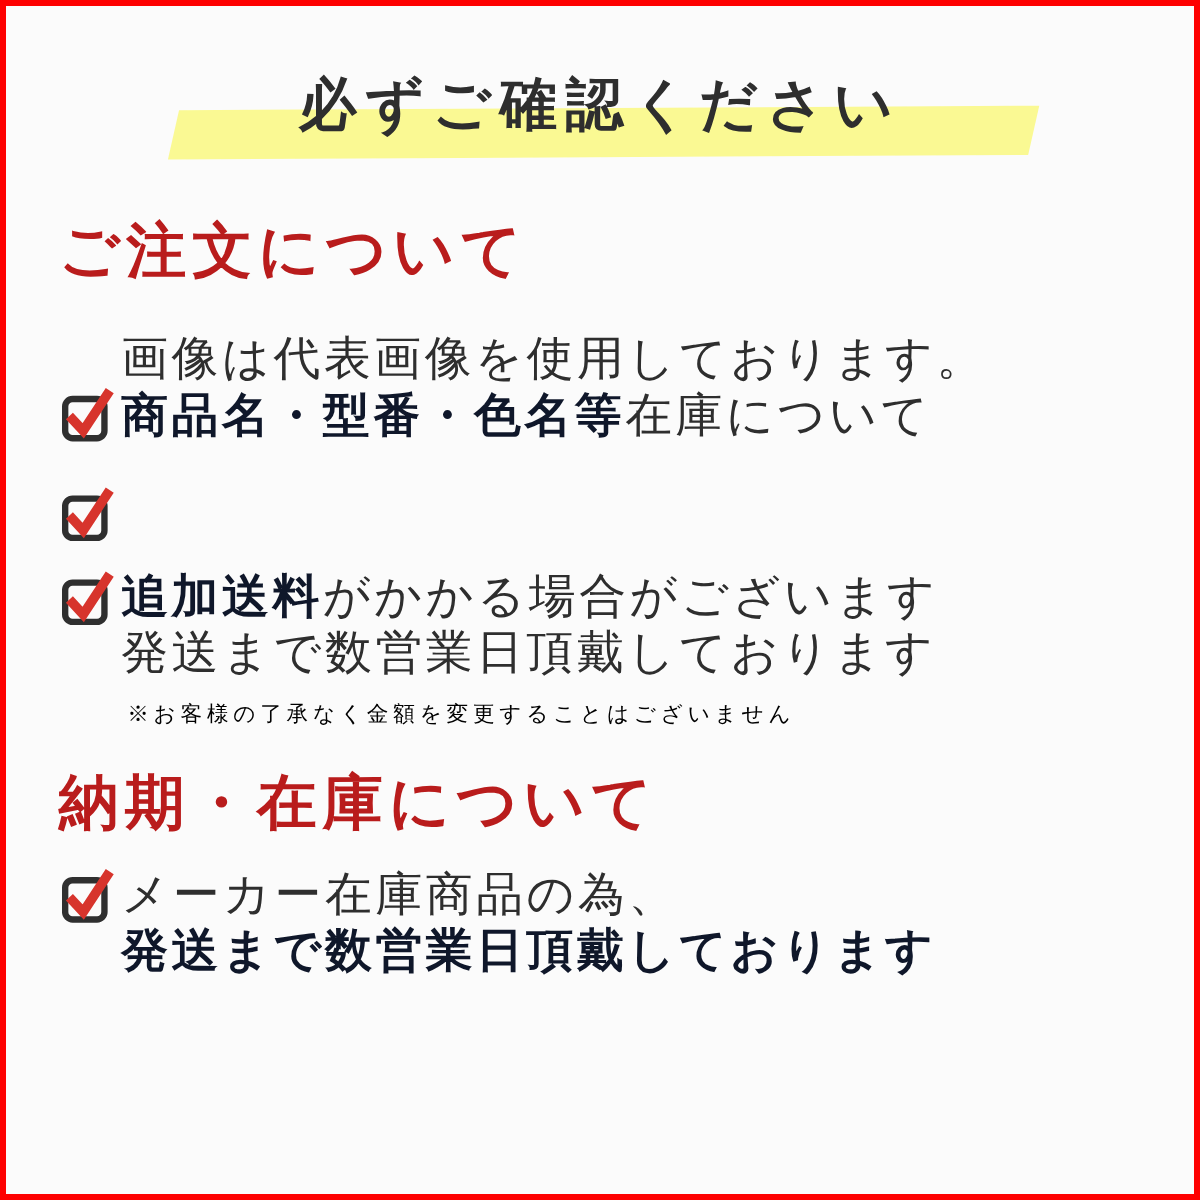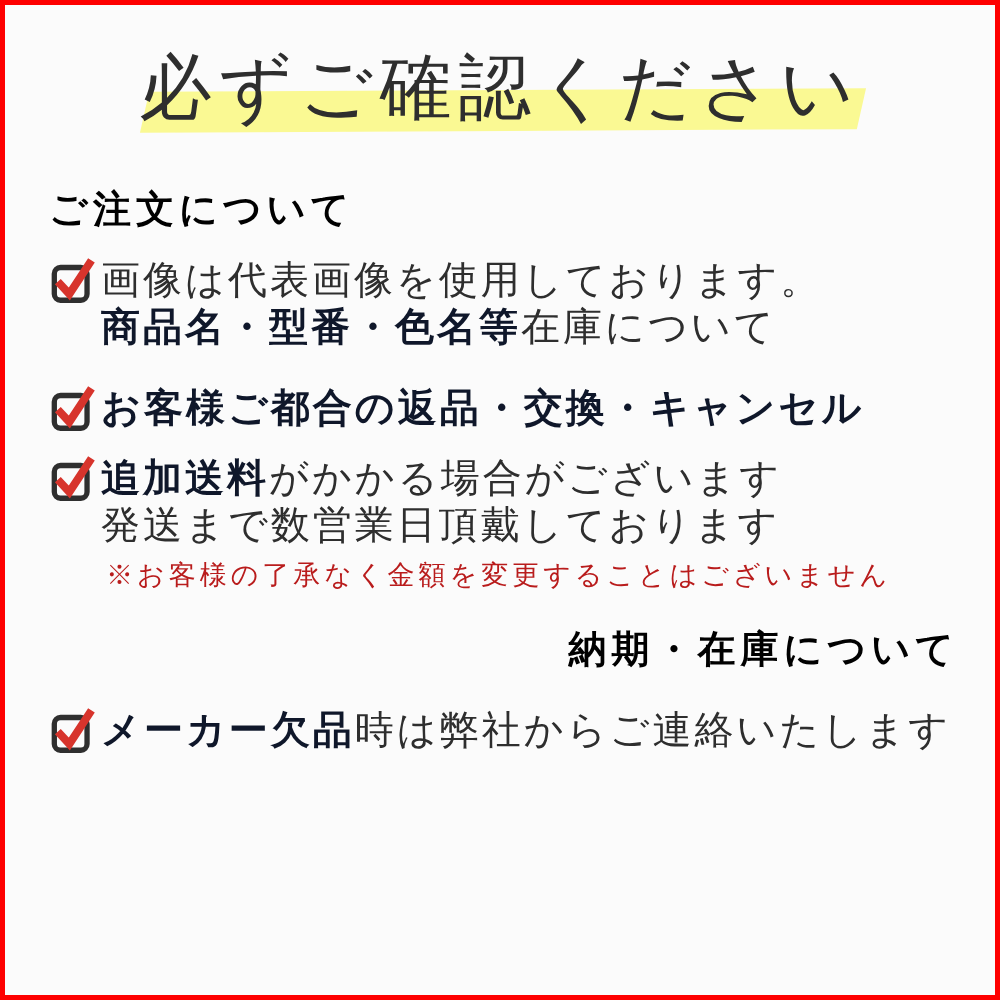--- a/index.html
+++ b/index.html
@@ -21,66 +21,66 @@
   .hl{
     position:absolute;
     left:140px;top:52px;
     width:716px;height:41px;
     background:#faf993;
     transform:skewX(-13deg) rotate(-0.3deg);
   }
   .title{
     position:relative;
     margin:0;
-    font-size:72px;
-    font-weight:normal;
+    font-size:48px;
+    font-weight:bold;
     letter-spacing:7px;
     line-height:100px;
     white-space:nowrap;
   }
   .content{padding:0 36px 0 44px;}
   .heading{
     margin:0;
-    font-size:38px;
+    font-size:50px;
     font-weight:bold;
     letter-spacing:5px;
     line-height:62px;
-    color:#000000;
+    color:#b91c1c;
     white-space:nowrap;
   }
   .heading.h-orders{margin-top:40px;}
-  .heading.h-stock{margin-top:26px;text-align:right;}
+  .heading.h-stock{margin-top:26px;}
   .item{
     display:flex;
     align-items:flex-start;
   }
-  .item.i1{margin-top:16px;}
+  .item.i1{margin-top:36px;align-items:flex-end;}
   .item.i2{margin-top:34px;}
   .item.i3{margin-top:21px;}
   .item.i4{margin-top:22px;}
   .item.i5{margin-top:26px;}
   .check{
     width:46px;height:52px;
     flex:0 0 auto;
     margin:-3px 6px 0 0;
   }
   .txt{
     font-size:39px;
     line-height:47px;
     letter-spacing:3px;
   }
   .line{white-space:nowrap;}
   .b{color:#2e2e2e;}
   .r{color:#0f172a;font-weight:bold;}
   .note{
     margin:10px 0 0 5px;
-    font-size:27px;
+    font-size:18px;
     line-height:34px;
     letter-spacing:4px;
-    color:#b91c1c;
+    color:#000000;
     white-space:nowrap;
   }
 </style>
 </head>
 <body>
 
 <div class="page">
 
   <div class="title-wrap">
     <span class="hl"></span>
@@ -101,43 +101,43 @@
         <div class="line"><span class="r">商品名・型番・色名等</span><span class="b">在庫について</span></div>
       </div>
     </div>
 
     <div class="item i2">
       <svg class="check" viewBox="0 0 52 56">
         <rect x="6" y="15" width="37" height="37" rx="7" fill="none" stroke="#2f2f2f" stroke-width="6"></rect>
         <path d="M10 31 L23 45 L48 7" fill="none" stroke="#d7342c" stroke-width="9"></path>
       </svg>
       <div class="txt">
-        <div class="line"><span class="r">お客様ご都合の返品・交換・キャンセル</span></div>
       </div>
     </div>
 
     <div class="item i3">
       <svg class="check" viewBox="0 0 52 56">
         <rect x="6" y="15" width="37" height="37" rx="7" fill="none" stroke="#2f2f2f" stroke-width="6"></rect>
         <path d="M10 31 L23 45 L48 7" fill="none" stroke="#d7342c" stroke-width="9"></path>
       </svg>
       <div class="txt">
         <div class="line"><span class="r">追加送料</span><span class="b">がかかる場合がございます</span></div>
         <div class="line"><span class="b">発送まで数営業日頂戴しております</span></div>
         <div class="note">※お客様の了承なく金額を変更することはございません</div>
       </div>
     </div>
 
     <h2 class="heading h-stock">納期・在庫について</h2>
 
-
-    <div class="item i5">
+    <div class="item i4">
       <svg class="check" viewBox="0 0 52 56">
         <rect x="6" y="15" width="37" height="37" rx="7" fill="none" stroke="#2f2f2f" stroke-width="6"></rect>
         <path d="M10 31 L23 45 L48 7" fill="none" stroke="#d7342c" stroke-width="9"></path>
       </svg>
       <div class="txt">
-        <div class="line"><span class="r">メーカー欠品</span><span class="b">時は弊社からご連絡いたします</span></div>
+        <div class="line"><span class="b">メーカー在庫商品の為、</span></div>
+        <div class="line"><span class="r">発送まで数営業日頂戴しております</span></div>
       </div>
     </div>
+
 
   </div>
 </div>
 
 </body></html>

